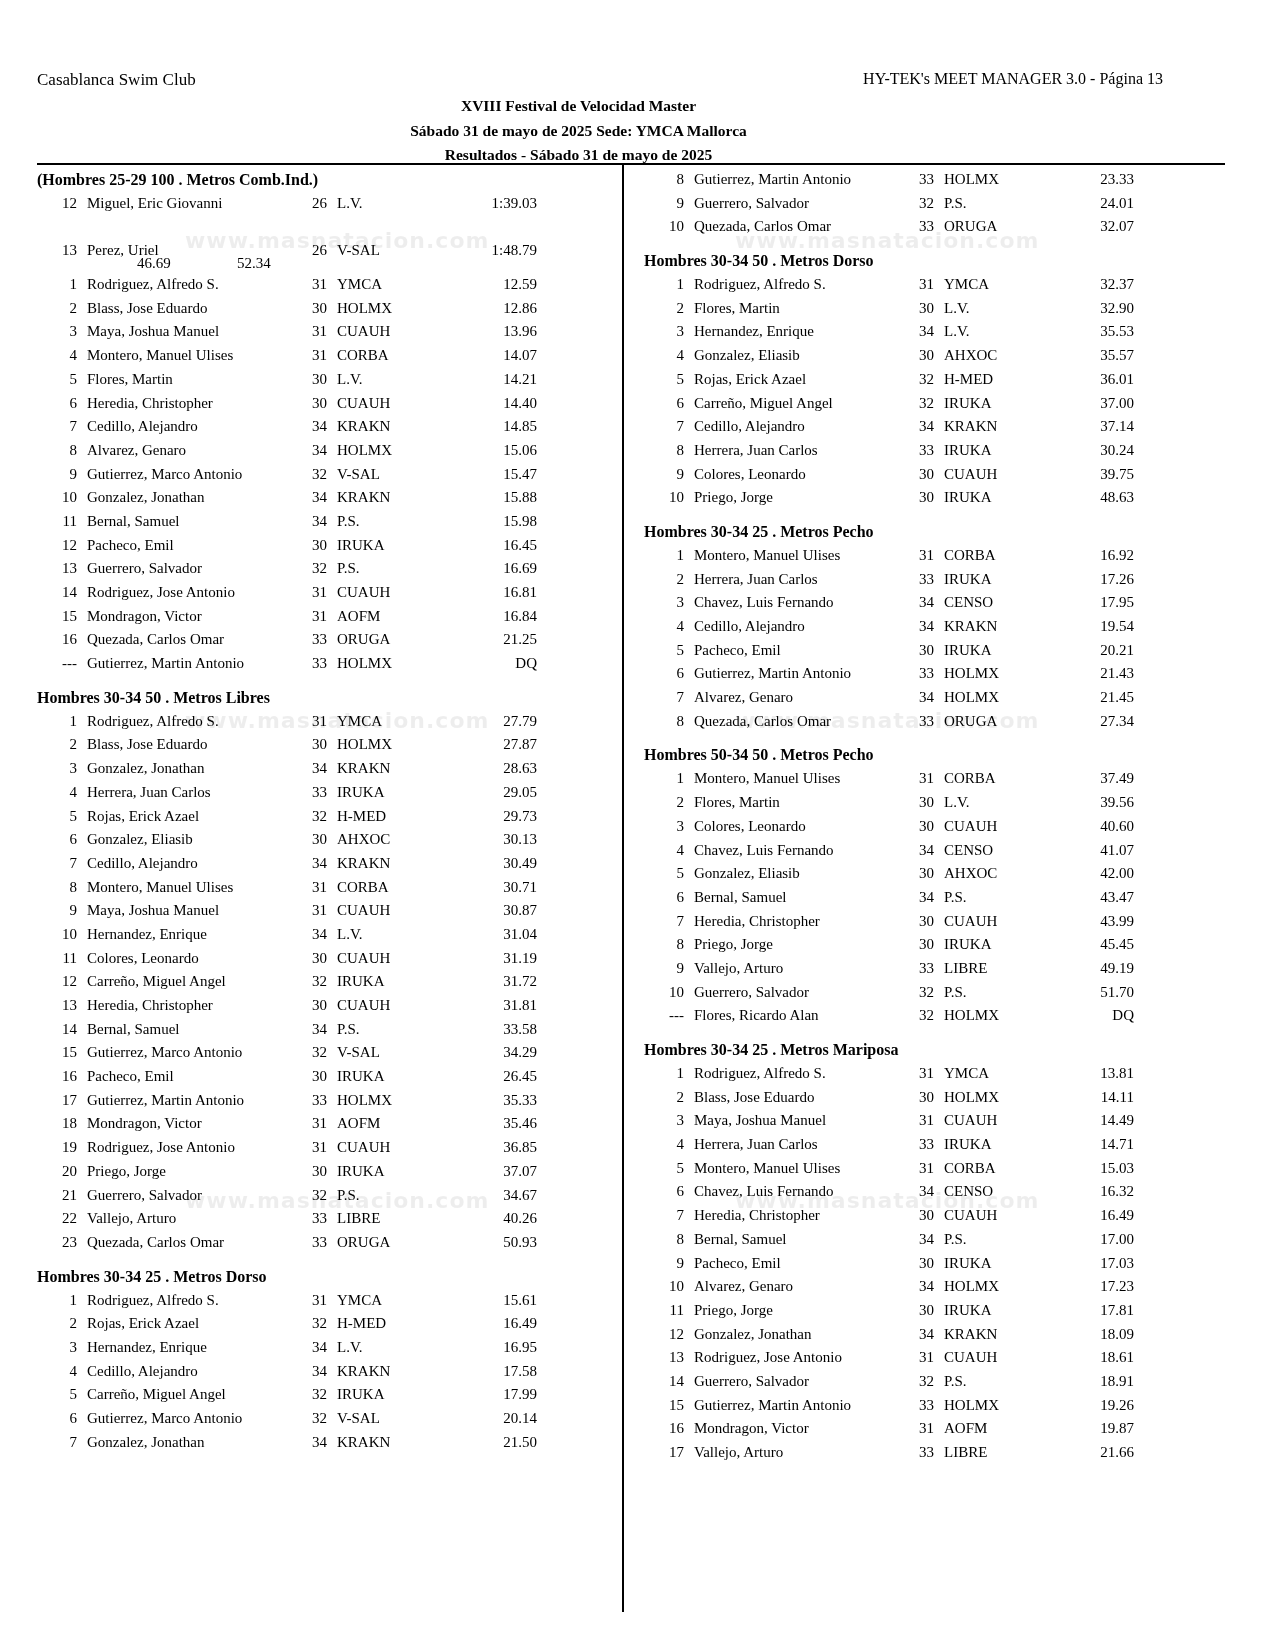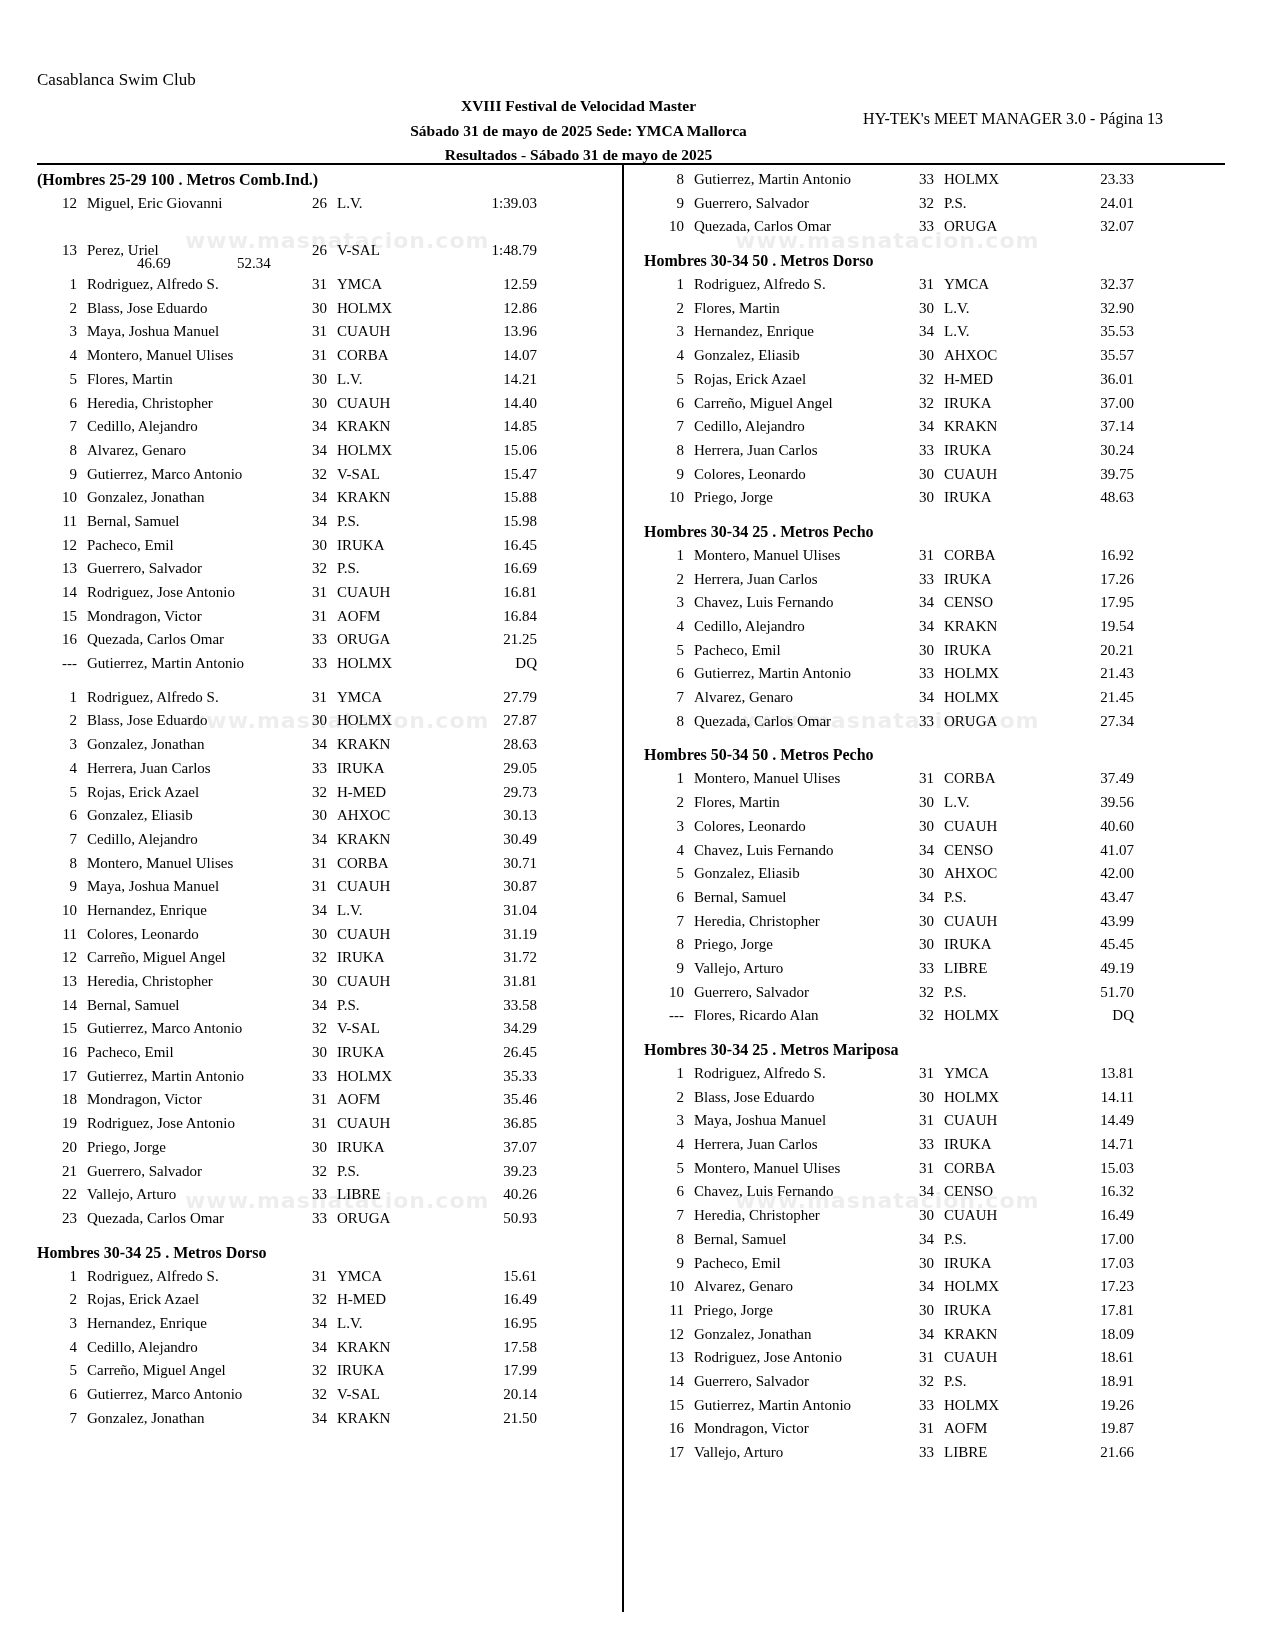--- a/index.html
+++ b/index.html
@@ -1,19 +1,19 @@
 <!DOCTYPE html>
 <html><head>
 <meta charset="utf-8">
 <style>
   html, body { margin: 0; padding: 0; background: #ffffff; }
   body { width: 1275px; height: 1650px; position: relative; overflow: hidden;
          font-family: "Liberation Serif", "DejaVu Serif", serif; color: #000; }
   .hdr-left { position: absolute; left: 37px; top: 70px; font-size: 17px; }
-  .hdr-right { position: absolute; right: 112px; top: 70px; font-size: 16px; margin-top: 40px; }
+  .hdr-right { position: absolute; right: 112px; top: 70px; font-size: 16px; }
   .title { position: absolute; left: 0; width: 1157px; text-align: center;
            font-weight: bold; font-size: 15.5px; }
   .t1 { top: 97px; } .t2 { top: 122px; } .t3 { top: 146px; }
   .hline { position: absolute; left: 37px; width: 1188px; top: 163px; height: 2px; background: #000; }
   .vline { position: absolute; left: 622px; top: 163px; width: 2px; height: 1449px; background: #000; }
   .col { position: absolute; top: 168px; width: 560px; }
   .col.left { left: 37px; }
   .col.right { left: 644px; }
   .event-title { font-weight: bold; font-size: 16px; height: 24px; line-height: 24px; }
   .event { margin-bottom: 10px; }
@@ -179,20 +179,21 @@
       </div>
       <div class="row">
         <span class="place">---</span>
         <span class="name">Gutierrez, Martin Antonio</span>
         <span class="age">33</span>
         <span class="team">HOLMX</span>
         <span class="time">DQ</span>
       </div>
     </div>
     <div class="event">
+      <div class="event-title">Hombres 30-34 50 . Metros Libres</div>
       <div class="row">
         <span class="place">1</span>
         <span class="name">Rodriguez, Alfredo S.</span>
         <span class="age">31</span>
         <span class="team">YMCA</span>
         <span class="time">27.79</span>
       </div>
       <div class="row">
         <span class="place">2</span>
         <span class="name">Blass, Jose Eduardo</span>
@@ -324,21 +325,21 @@
         <span class="name">Priego, Jorge</span>
         <span class="age">30</span>
         <span class="team">IRUKA</span>
         <span class="time">37.07</span>
       </div>
       <div class="row">
         <span class="place">21</span>
         <span class="name">Guerrero, Salvador</span>
         <span class="age">32</span>
         <span class="team">P.S.</span>
-        <span class="time">39.23</span>
+        <span class="time">34.67</span>
       </div>
       <div class="row">
         <span class="place">22</span>
         <span class="name">Vallejo, Arturo</span>
         <span class="age">33</span>
         <span class="team">LIBRE</span>
         <span class="time">40.26</span>
       </div>
       <div class="row">
         <span class="place">23</span>

